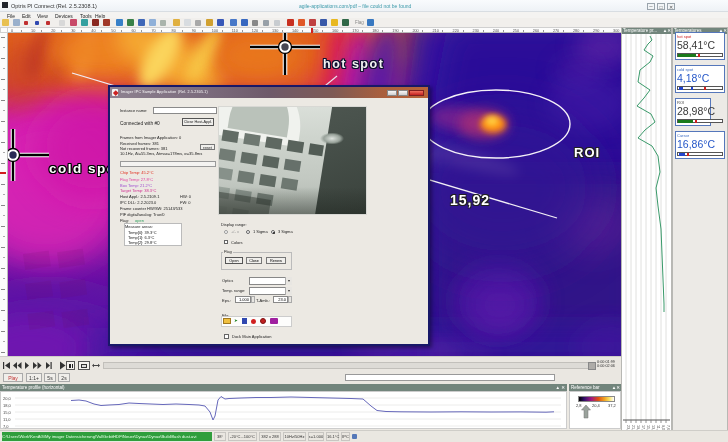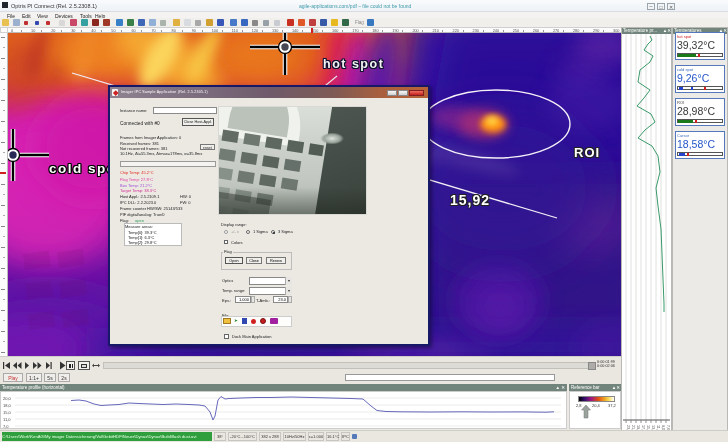--- a/index.html
+++ b/index.html
@@ -454,49 +454,49 @@
       </g>
       <path d="M28 2 L30 6 L26 10 L22 16 L31 22 L28 28 L18 36 L16 48 L28 56 L22 64 L15 72 L29 80 L33 88 L23 96 L16 104 L30 112 L36 122 L38 138 L34 154 L36 172 L39 195 L40 220 L41 245 L42 270 L42 278" fill="none" stroke="#3a9a6a" stroke-width="1"></path>
     </svg>
   </div>
 
   <div class="abs" style="left:672px;top:27px;width:56px;height:405px;background:#eceae6;border:1px solid #b8b8b4;">
     <div class="abs" style="left:0;top:0;width:54px;height:6px;background:#72857c;color:#fff;font-size:4.5px;line-height:6px;padding-left:1px;white-space:nowrap;overflow:hidden;">Temperatures  <span style="float:right;">▲✕</span></div>
 
     <div class="abs" style="left:2px;top:4px;width:50px;height:28px;background:#fff;border:1px solid #5577bb;">
       <div class="abs" style="left:1px;top:1px;font-size:4px;color:#d02020;">hot spot</div>
-      <div class="abs" style="left:1px;top:6px;font-size:10.5px;color:#3a3a3a;">39,32°C</div>
+      <div class="abs" style="left:1px;top:6px;font-size:10.5px;color:#3a3a3a;">58,41°C</div>
       <div class="abs" style="left:1px;top:20px;width:46px;height:4px;border:1px solid #555;background:#fff;">
         <div class="abs" style="left:0;top:0;width:18px;height:2.5px;background:#1a7a1a;"></div>
         <div class="abs" style="left:20px;top:0;width:2px;height:2.5px;background:#d02020;"></div>
       </div>
     </div>
 
     <div class="abs" style="left:2px;top:37px;width:50px;height:28px;background:#fff;border:1px solid #5577bb;">
       <div class="abs" style="left:1px;top:1px;font-size:4px;color:#3a6ac0;">cold spot</div>
-      <div class="abs" style="left:1px;top:6px;font-size:10.5px;color:#2456c8;">9,26°C</div>
+      <div class="abs" style="left:1px;top:6px;font-size:10.5px;color:#2456c8;">4,18°C</div>
       <div class="abs" style="left:1px;top:20px;width:46px;height:4px;border:1px solid #555;background:#fff;">
         <div class="abs" style="left:1px;top:0;width:4px;height:2.5px;background:#2244cc;"></div>
         <div class="abs" style="left:13px;top:0;width:2px;height:2.5px;background:#2244cc;"></div>
         <div class="abs" style="left:26px;top:0;width:2px;height:2.5px;background:#d02020;"></div>
       </div>
     </div>
 
-    <div class="abs" style="left:2px;top:70px;width:50px;height:28px;background:#fff;border:1px solid #5577bb;">
+    <div class="abs" style="left:2px;top:70px;width:36px;height:28px;background:#fff;border:1px solid #5577bb;">
       <div class="abs" style="left:1px;top:1px;font-size:4px;color:#444;">ROI</div>
       <div class="abs" style="left:1px;top:6px;font-size:10.5px;color:#3a3a3a;">28,98°C</div>
       <div class="abs" style="left:1px;top:20px;width:46px;height:4px;border:1px solid #555;background:#fff;">
         <div class="abs" style="left:0;top:0;width:15px;height:2.5px;background:#1a7a1a;"></div>
         <div class="abs" style="left:17px;top:0;width:2px;height:2.5px;background:#d02020;"></div>
       </div>
     </div>
 
     <div class="abs" style="left:2px;top:103px;width:50px;height:28px;background:#fff;border:1px solid #5577bb;">
       <div class="abs" style="left:1px;top:1px;font-size:4px;color:#3a6ac0;">Cursor</div>
-      <div class="abs" style="left:1px;top:6px;font-size:10.5px;color:#2456c8;">18,58°C</div>
+      <div class="abs" style="left:1px;top:6px;font-size:10.5px;color:#2456c8;">16,86°C</div>
       <div class="abs" style="left:1px;top:20px;width:46px;height:4px;border:1px solid #555;background:#fff;">
         <div class="abs" style="left:1px;top:0;width:6px;height:2.5px;background:#2244cc;"></div>
         <div class="abs" style="left:9px;top:0;width:2px;height:2.5px;background:#d02020;"></div>
       </div>
     </div>
   </div>
 
   <div class="abs" style="left:0;top:356px;width:621px;height:16px;background:#eae7e1;border-top:1px solid #cfcdc8;" id="playrow">
     <svg class="abs" style="left:2px;top:4px;" width="100" height="9">
       <g fill="#333">

